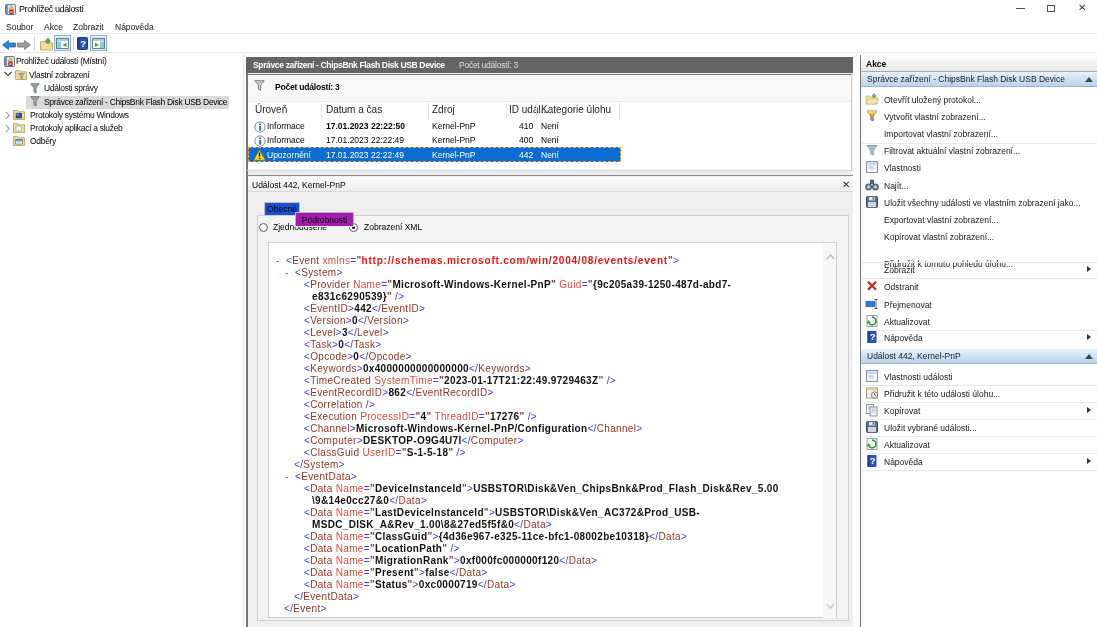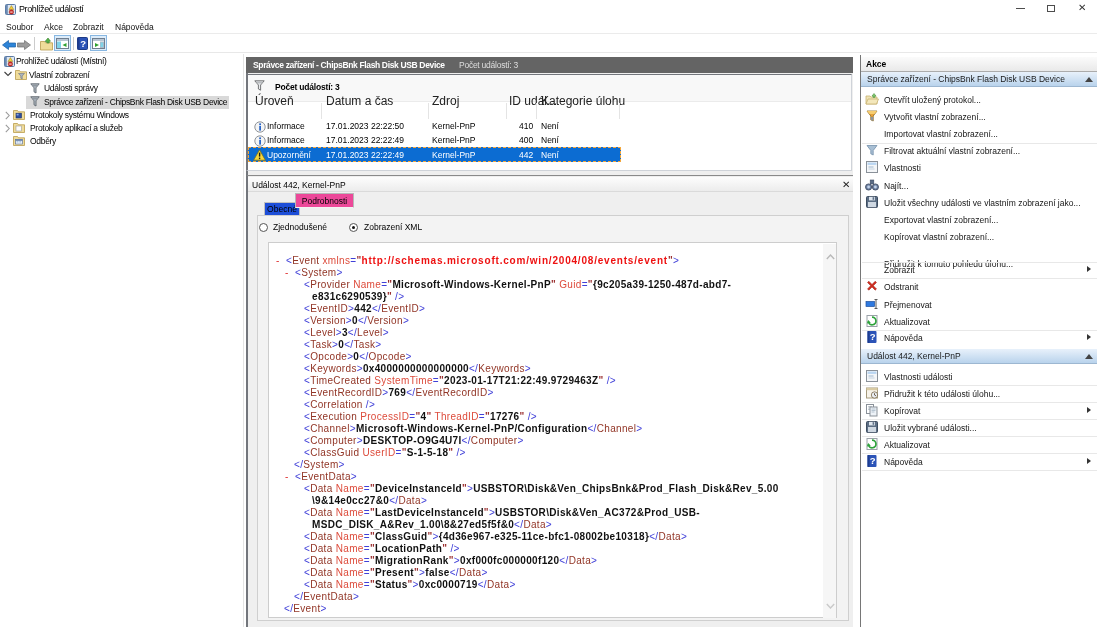--- a/index.html
+++ b/index.html
@@ -17,31 +17,31 @@
 .tsep{position:absolute;top:2px;width:1px;height:13px;background:#cccccc;}
 .tbtn-hl{position:absolute;border:1px solid #88b7e2;background:#dcecfa;width:17px;height:16px;top:0px;}
 
 #tree{left:0;top:54px;width:244px;height:573px;background:#fff;border-right:1px solid #e4e4e4;}
 .trow{position:absolute;height:13px;line-height:13px;font-size:8.5px;letter-spacing:-0.3px;white-space:nowrap;}
 .tsel{position:absolute;left:26px;top:41.5px;width:203px;height:13px;background:#d9d9d9;}
 
 #mid-dark{left:246px;top:57px;width:607px;height:16px;background:#646464;color:#fff;line-height:16px;white-space:nowrap;}
 #tbl-box{left:246px;top:74px;width:606px;height:97px;background:#fff;border:1px solid #cfd3d9;border-top:1px solid #73767c;border-left:2px solid #73767c;}
 #filterbar{left:0px;top:0px;width:603px;height:27px;background:#f8f8f8;border-bottom:1px solid #ebebeb;}
-.th{position:absolute;top:19px;font-size:12px;color:#222;white-space:nowrap;}
+.th{position:absolute;top:29px;font-size:10px;color:#222;white-space:nowrap;}
 .colsep{position:absolute;top:28px;width:1px;height:16px;background:#e4e4e4;}
 .cell{position:absolute;font-size:8.5px;white-space:nowrap;}
 #rowsel{left:0px;top:72px;width:373px;height:15px;background:#0c6cd2;outline:1px dashed #f2a63b;outline-offset:-1px;}
 
 #det{left:246px;top:175px;width:607px;height:452px;background:#efefef;border-top:1px solid #8a8a8a;border-left:2px solid #73767c;}
 #det-hdr{left:0;top:1px;width:605px;height:15px;background:linear-gradient(#fdfdfd,#ececec);border-bottom:1px solid #dadada;}
 #tabpage{left:9px;top:39px;width:592px;height:406px;background:#f3f3f3;border:1px solid #cfcfcf;}
 .tab{position:absolute;font-size:8.5px;text-align:center;}
 #tab1{left:16px;top:26px;width:36px;height:13px;background:#1d4ed8;border:1px solid #c0c0c0;border-bottom:none;line-height:13px;}
-#tab2{left:47px;top:17px;width:59px;height:15px;background:#ec4899;border:1px solid #b8b8b8;border-bottom:1px solid #f3f3f3;line-height:15px;z-index:3;}
+#tab2{left:47px;top:36px;width:59px;height:15px;background:#a21caf;border:1px solid #b8b8b8;border-bottom:1px solid #f3f3f3;line-height:15px;z-index:3;}
 .radio{position:absolute;width:9px;height:9px;border:1px solid #555;border-radius:50%;background:#fff;}
 .radio.sel:after{content:"";position:absolute;left:2px;top:2px;width:3px;height:3px;border-radius:50%;background:#111;}
 #xmlbox{left:268px;top:242px;width:569px;height:376px;background:#fff;border:1px solid #cdcdcd;}
 #xml{position:absolute;left:269px;top:255px;width:554px;font-size:10px;letter-spacing:0.33px;line-height:12px;white-space:nowrap;}
 .xl{height:12px;}
 #xml i{font-style:normal;}
 .b{color:#4040d8;}  
 .e{color:#913425;}  
 .a{color:#dd4b3b;}  
 .q{color:#9b3030;font-weight:bold;} 
@@ -205,21 +205,21 @@
  <div class="th" style="left:184px;">Zdroj</div>
  <div class="th" style="left:261px;">ID udál...</div>
  <div class="th" style="left:293px;">Kategorie úlohu</div>
  <div class="colsep" style="left:73px;"></div>
  <div class="colsep" style="left:180px;"></div>
  <div class="colsep" style="left:258px;"></div>
  <div class="colsep" style="left:288px;"></div>
  <div class="colsep" style="left:371px;"></div>
  <div id="rowsel" class="abs"></div>
  <div class="cell" style="left:19px;top:46px;">Informace</div>
- <div class="cell" style="left:78px;top:46px;">17.01.2023 22:22:50</div>
+ <div class="cell" style="left:78px;top:46px;font-weight:bold;">17.01.2023 22:22:50</div>
  <div class="cell" style="left:184px;top:46px;">Kernel-PnP</div>
  <div class="cell" style="left:271px;top:46px;">410</div>
  <div class="cell" style="left:293px;top:46px;">Není</div>
  <div class="cell" style="left:19px;top:60.3px;">Informace</div>
  <div class="cell" style="left:78px;top:60.3px;">17.01.2023 22:22:49</div>
  <div class="cell" style="left:184px;top:60.3px;">Kernel-PnP</div>
  <div class="cell" style="left:271px;top:60.3px;">400</div>
  <div class="cell" style="left:293px;top:60.3px;">Není</div>
  <div class="cell" style="left:19px;top:74.6px;color:#fff;">Upozornění</div>
  <div class="cell" style="left:78px;top:74.6px;color:#fff;">17.01.2023 22:22:49</div>
@@ -255,21 +255,21 @@
 <div class="xl" style="padding-left:16px"><i class="dd">-</i><i class="b">&lt;</i><i class="e">System</i><i class="b">&gt;</i></div>
 <div class="xl" style="padding-left:35px"><i class="b">&lt;</i><i class="e">Provider</i> <i class="a">Name</i><i class="b">=</i><i class="q">"</i><i class="v">Microsoft-Windows-Kernel-PnP</i><i class="q">"</i> <i class="a">Guid</i><i class="b">=</i><i class="q">"</i><i class="v">{9c205a39-1250-487d-abd7-</i></div>
 <div class="xl" style="padding-left:43px"><i class="v">e831c6290539}</i><i class="q">"</i> <i class="b">/&gt;</i></div>
 <div class="xl" style="padding-left:35px"><i class="b">&lt;</i><i class="e">EventID</i><i class="b">&gt;</i><i class="v">442</i><i class="b">&lt;/</i><i class="e">EventID</i><i class="b">&gt;</i></div>
 <div class="xl" style="padding-left:35px"><i class="b">&lt;</i><i class="e">Version</i><i class="b">&gt;</i><i class="v">0</i><i class="b">&lt;/</i><i class="e">Version</i><i class="b">&gt;</i></div>
 <div class="xl" style="padding-left:35px"><i class="b">&lt;</i><i class="e">Level</i><i class="b">&gt;</i><i class="v">3</i><i class="b">&lt;/</i><i class="e">Level</i><i class="b">&gt;</i></div>
 <div class="xl" style="padding-left:35px"><i class="b">&lt;</i><i class="e">Task</i><i class="b">&gt;</i><i class="v">0</i><i class="b">&lt;/</i><i class="e">Task</i><i class="b">&gt;</i></div>
 <div class="xl" style="padding-left:35px"><i class="b">&lt;</i><i class="e">Opcode</i><i class="b">&gt;</i><i class="v">0</i><i class="b">&lt;/</i><i class="e">Opcode</i><i class="b">&gt;</i></div>
 <div class="xl" style="padding-left:35px"><i class="b">&lt;</i><i class="e">Keywords</i><i class="b">&gt;</i><i class="v">0x4000000000000000</i><i class="b">&lt;/</i><i class="e">Keywords</i><i class="b">&gt;</i></div>
 <div class="xl" style="padding-left:35px"><i class="b">&lt;</i><i class="e">TimeCreated</i> <i class="a">SystemTime</i><i class="b">=</i><i class="q">"</i><i class="v">2023-01-17T21:22:49.9729463Z</i><i class="q">"</i> <i class="b">/&gt;</i></div>
-<div class="xl" style="padding-left:35px"><i class="b">&lt;</i><i class="e">EventRecordID</i><i class="b">&gt;</i><i class="v">769</i><i class="b">&lt;/</i><i class="e">EventRecordID</i><i class="b">&gt;</i></div>
+<div class="xl" style="padding-left:35px"><i class="b">&lt;</i><i class="e">EventRecordID</i><i class="b">&gt;</i><i class="v">862</i><i class="b">&lt;/</i><i class="e">EventRecordID</i><i class="b">&gt;</i></div>
 <div class="xl" style="padding-left:35px"><i class="b">&lt;</i><i class="e">Correlation</i> <i class="b">/&gt;</i></div>
 <div class="xl" style="padding-left:35px"><i class="b">&lt;</i><i class="e">Execution</i> <i class="a">ProcessID</i><i class="b">=</i><i class="q">"</i><i class="v">4</i><i class="q">"</i> <i class="a">ThreadID</i><i class="b">=</i><i class="q">"</i><i class="v">17276</i><i class="q">"</i> <i class="b">/&gt;</i></div>
 <div class="xl" style="padding-left:35px"><i class="b">&lt;</i><i class="e">Channel</i><i class="b">&gt;</i><i class="v">Microsoft-Windows-Kernel-PnP/Configuration</i><i class="b">&lt;/</i><i class="e">Channel</i><i class="b">&gt;</i></div>
 <div class="xl" style="padding-left:35px"><i class="b">&lt;</i><i class="e">Computer</i><i class="b">&gt;</i><i class="v">DESKTOP-O9G4U7I</i><i class="b">&lt;/</i><i class="e">Computer</i><i class="b">&gt;</i></div>
 <div class="xl" style="padding-left:35px"><i class="b">&lt;</i><i class="e">ClassGuid</i> <i class="a">UserID</i><i class="b">=</i><i class="q">"</i><i class="v">S-1-5-18</i><i class="q">"</i> <i class="b">/&gt;</i></div>
 <div class="xl" style="padding-left:25px"><i class="b">&lt;/</i><i class="e">System</i><i class="b">&gt;</i></div>
 <div class="xl" style="padding-left:16px"><i class="dd">-</i><i class="b">&lt;</i><i class="e">EventData</i><i class="b">&gt;</i></div>
 <div class="xl" style="padding-left:35px"><i class="b">&lt;</i><i class="e">Data</i> <i class="a">Name</i><i class="b">=</i><i class="q">"</i><i class="v">DeviceInstanceId</i><i class="q">"</i><i class="b">&gt;</i><i class="v">USBSTOR\Disk&amp;Ven_ChipsBnk&amp;Prod_Flash_Disk&amp;Rev_5.00</i></div>
 <div class="xl" style="padding-left:43px"><i class="v">\9&amp;14e0cc27&amp;0</i><i class="b">&lt;/</i><i class="e">Data</i><i class="b">&gt;</i></div>
 <div class="xl" style="padding-left:35px"><i class="b">&lt;</i><i class="e">Data</i> <i class="a">Name</i><i class="b">=</i><i class="q">"</i><i class="v">LastDeviceInstanceId</i><i class="q">"</i><i class="b">&gt;</i><i class="v">USBSTOR\Disk&amp;Ven_AC372&amp;Prod_USB-</i></div>

